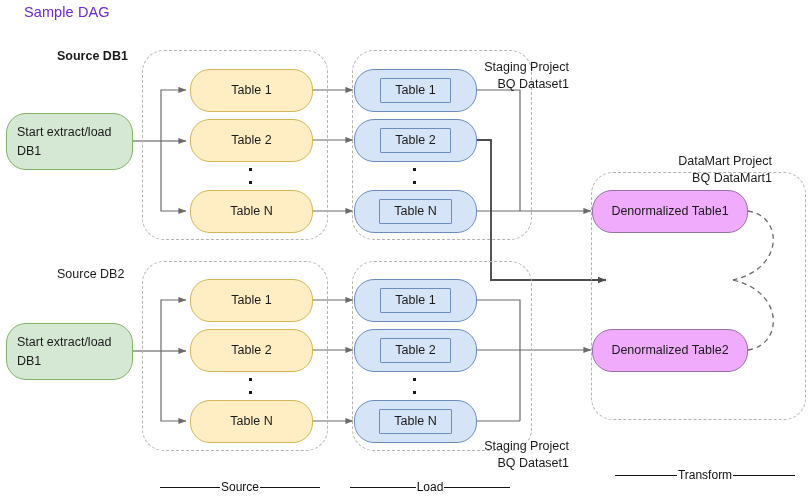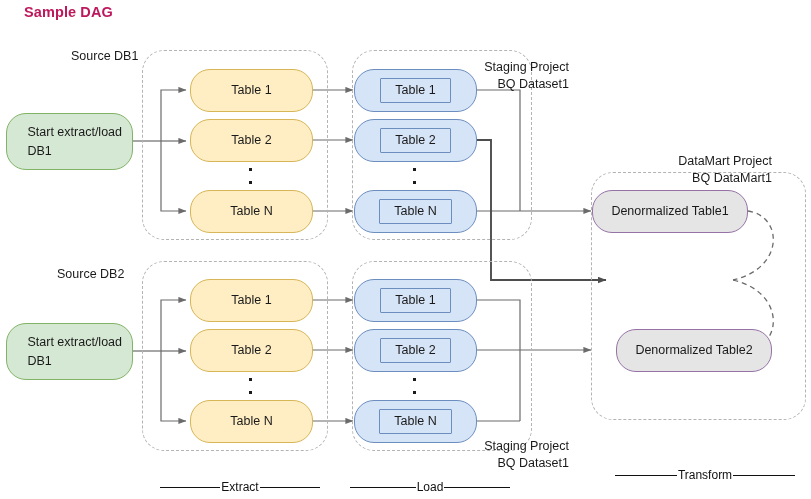--- a/index.html
+++ b/index.html
@@ -34,35 +34,35 @@
     justify-content: center;
     border-radius: 20px;
     font-size: 12.5px;
     color: #1a1a1a;
     line-height: 1.45;
     text-align: center;
   }
   .node.start {
     background: #d5e8d4;
     border: 1.2px solid #82b366;
-    justify-content: flex-end;
+    justify-content: flex-start;
     text-align: left;
     padding: 16px 10px;
   }
   .node.start span { display: block; }
   .node.yellow {
     background: #ffeec4;
     border: 1.2px solid #d6b656;
   }
   .node.blue {
     background: #d6e4f7;
     border: 1.2px solid #6c8ebf;
   }
   .node.purple {
-    background: #e5e5e5;
+    background: #f0abfc;
     border: 1.2px solid #9673a6;
   }
   .inner-box {
     border: 1px solid #6c8ebf;
     background: #d6e4f7;
     padding: 2px 14px;
     font-size: 12.5px;
     border-radius: 1px;
     color: #1a1a1a;
   }
@@ -83,22 +83,22 @@
     position: absolute;
     font-size: 12.5px;
     color: #1a1a1a;
     line-height: 1.35;
     white-space: pre;
   }
   .label.right { text-align: right; }
   .title {
     position: absolute;
     font-size: 14.5px;
-    font-weight: bold;
-    color: #be185d;
+    font-weight: normal;
+    color: #6d28d9;
     letter-spacing: .1px;
   }
   .dot {
     position: absolute;
     width: 3px;
     height: 3px;
     background: #1a1a1a;
   }
   .phase {
     position: absolute;
@@ -173,21 +173,21 @@
       <path d="M748,350 C783,345 785,292 733,280"></path>
     </g>
   </svg>
 
   <div class="group" style="left:142px; top:50px; width:186px; height:190px;"></div>
   <div class="group" style="left:352px; top:50px; width:180px; height:190px;"></div>
   <div class="group" style="left:142px; top:261px; width:186px; height:190px;"></div>
   <div class="group" style="left:352px; top:261px; width:180px; height:190px;"></div>
   <div class="group" style="left:591px; top:172px; width:215px; height:248px;"></div>
 
-  <div class="label" style="left:71px; top:48px;">Source DB1</div>
+  <div class="label" style="left:57px; top:48px;font-weight:bold;">Source DB1</div>
   <div class="label" style="left:57px; top:266px;">Source DB2</div>
   <div class="label right" style="left:421px; top:59px; width:148px;">Staging Project
 BQ Dataset1</div>
   <div class="label right" style="left:421px; top:438px; width:148px;">Staging Project
 BQ Dataset1</div>
   <div class="label right" style="left:640px; top:153px; width:132px;">DataMart Project
 BQ DataMart1</div>
 
   <div class="node start" style="left:6px; top:113px; width:127px; height:57px;">
     <div>
@@ -232,25 +232,25 @@
   <div class="node blue" style="left:354px; top:329px; width:123px; height:43px;">
     <span class="inner-box">Table 2</span>
   </div>
   <div class="node blue" style="left:354px; top:400px; width:123px; height:43px;">
     <span class="inner-box">Table N</span>
   </div>
   <div class="dot" style="left:413px; top:378px;"></div>
   <div class="dot" style="left:413px; top:391px;"></div>
 
   <div class="node purple" style="left:592px; top:190px; width:156px; height:43px;">Denormalized Table1</div>
-  <div class="node purple" style="left:592px; top:329px; width:156px; height:43px;margin-left:24px;">Denormalized Table2</div>
+  <div class="node purple" style="left:592px; top:329px; width:156px; height:43px;">Denormalized Table2</div>
 
   <div class="phase" style="left:160px; top:480px; width:160px;">
     <div class="rule"></div>
-    <div class="txt">Extract</div>
+    <div class="txt">Source</div>
     <div class="rule"></div>
   </div>
   <div class="phase" style="left:350px; top:480px; width:160px;text-align:center;">
     <div class="rule"></div>
     <div class="txt">Load</div>
     <div class="rule"></div>
   </div>
   <div class="phase" style="left:615px; top:468px; width:180px;">
     <div class="rule"></div>
     <div class="txt">Transform</div>

